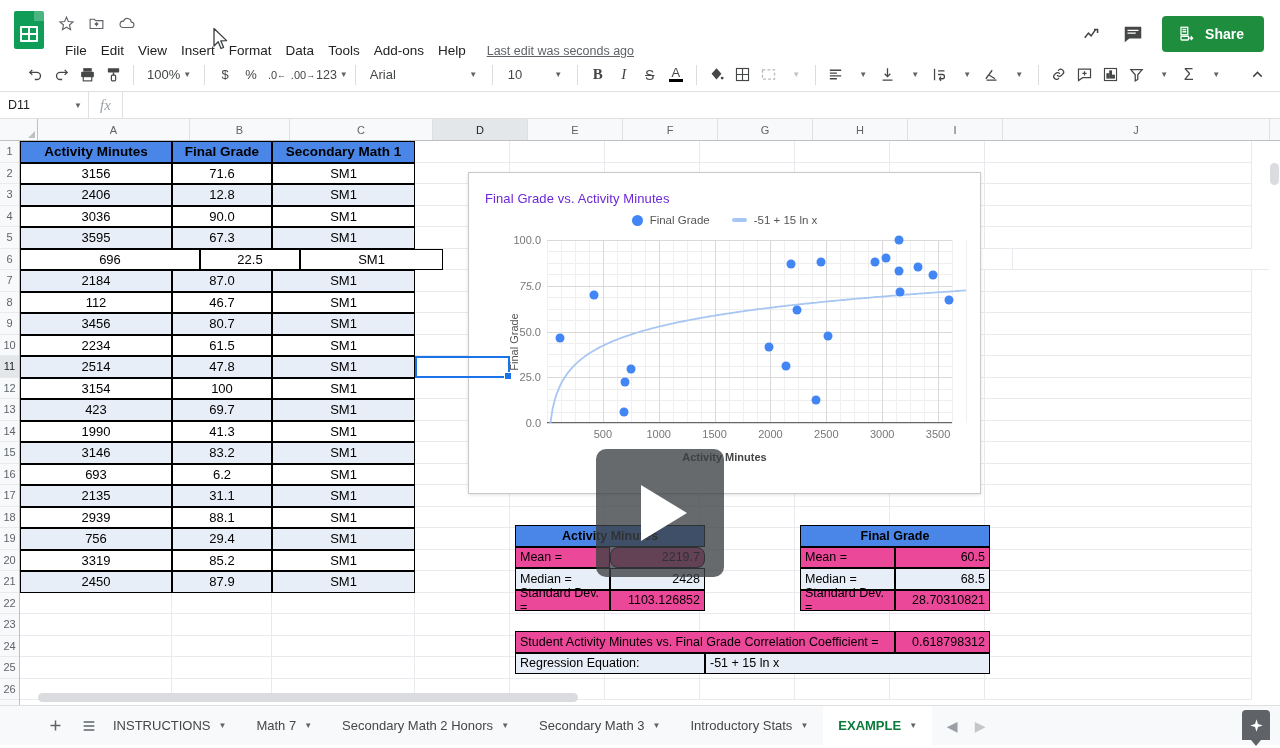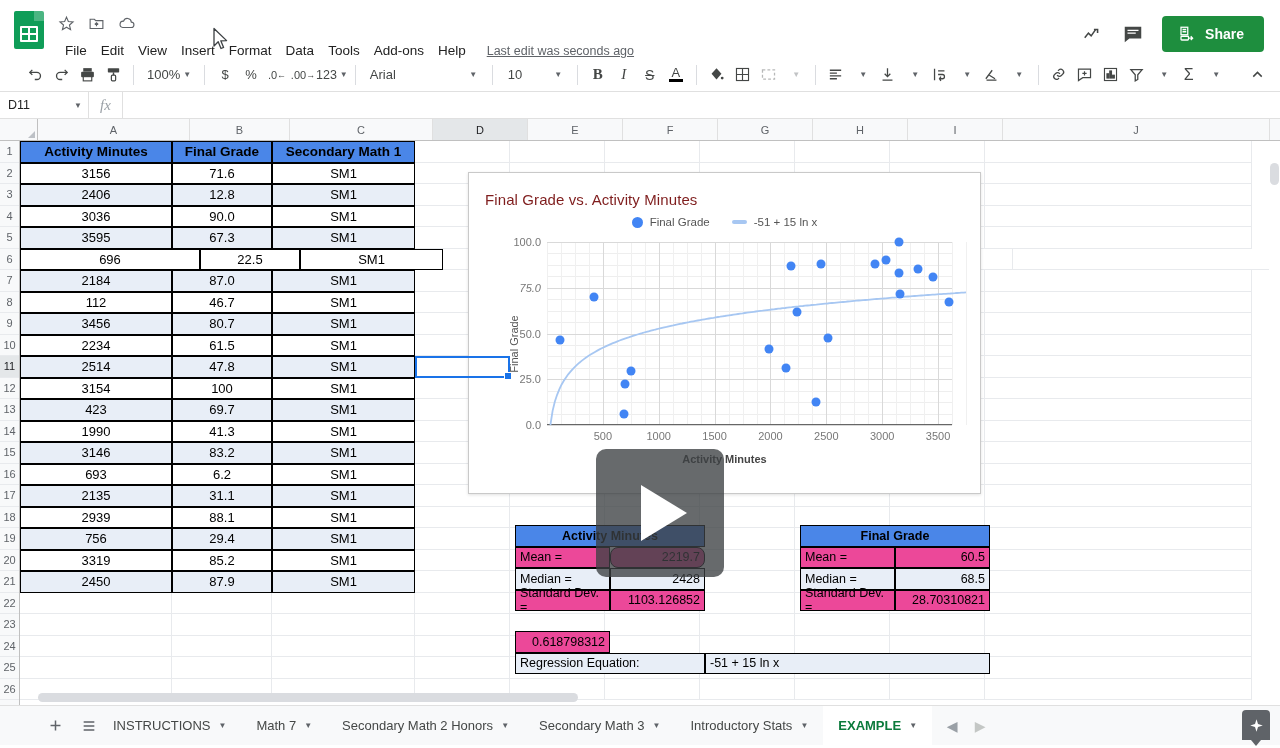--- a/index.html
+++ b/index.html
@@ -100,21 +100,21 @@
   .cell.hdr { background: #4a86e8; color: #000; font-weight: bold; font-size: 13.5px; }
   .cell.bordered { border: 1px solid #000; }
   #selcell { position: absolute; border: 2px solid #1a73e8; background: transparent; z-index: 20; }
   #selcell:after{content:""; position:absolute; right:-4px; bottom:-4px; width:6px; height:6px;
         background:#1a73e8; border:1px solid #fff;}
   
   #chart-obj {
     position: absolute; left: 448px; top: 31px; width: 513px; height: 322px;
     background: #fff; border: 1px solid #c9c9c9; box-shadow: 0 1px 3px rgba(0,0,0,.12); z-index: 15;
   }
-  #chart-title { font-size: 15px; color: #7f1d1d; padding: 18px 0 0 16px; letter-spacing:.1px;}
+  #chart-title { font-size: 13px; color: #6d28d9; padding: 18px 0 0 16px; letter-spacing:.1px;}
   #chart-legend { display: flex; justify-content: center; align-items: center; gap: 22px; margin-top: 8px; }
   .lg { display: flex; align-items: center; gap: 7px; font-size: 11.5px; color: #555; }
   .lgdot { width: 11px; height: 11px; border-radius: 50%; background: #4285f4; }
   .lgline { width: 15px; height: 4px; border-radius: 2px; background: #a7c7f2; }
   #plot-area { position: relative; margin: 8px 12px 0 12px; height: 215px; }
   .ylabel {
     position: absolute; left: 4px; top: 50%; transform: translateY(-50%) rotate(-90deg);
     font-size: 11px; color: #555; white-space: nowrap; transform-origin: center;
   }
   .xlabel { text-align: center; font-size: 11px; color: #444; font-weight: bold; margin-top: 2px; }
@@ -623,20 +623,21 @@
           <div class="c num band" style="width:95px;">68.5</div>
         </div>
         <div class="r">
           <div class="c" style="width:95px;">Standard Dev. =</div>
           <div class="c num" style="width:95px;">28.70310821</div>
         </div>
       </div>
 
       <div class="stat-tbl" id="tbl-corr" style="left:495px; top:490px;">
         <div class="r">
+          <div class="c" style="width:380px;">Student Activity Minutes vs. Final Grade Correlation Coefficient =</div>
           <div class="c num" style="width:95px;">0.618798312</div>
         </div>
         <div class="r">
           <div class="c band" style="width:190px;">Regression Equation:</div>
           <div class="c band" style="width:285px;">-51 + 15 ln x</div>
         </div>
       </div>
     <div class="gridrow">
           <div class="cell hdr bordered" style="width: 152px;">Activity Minutes</div>
           <div class="cell hdr bordered" style="width: 100px;">Final Grade</div>

